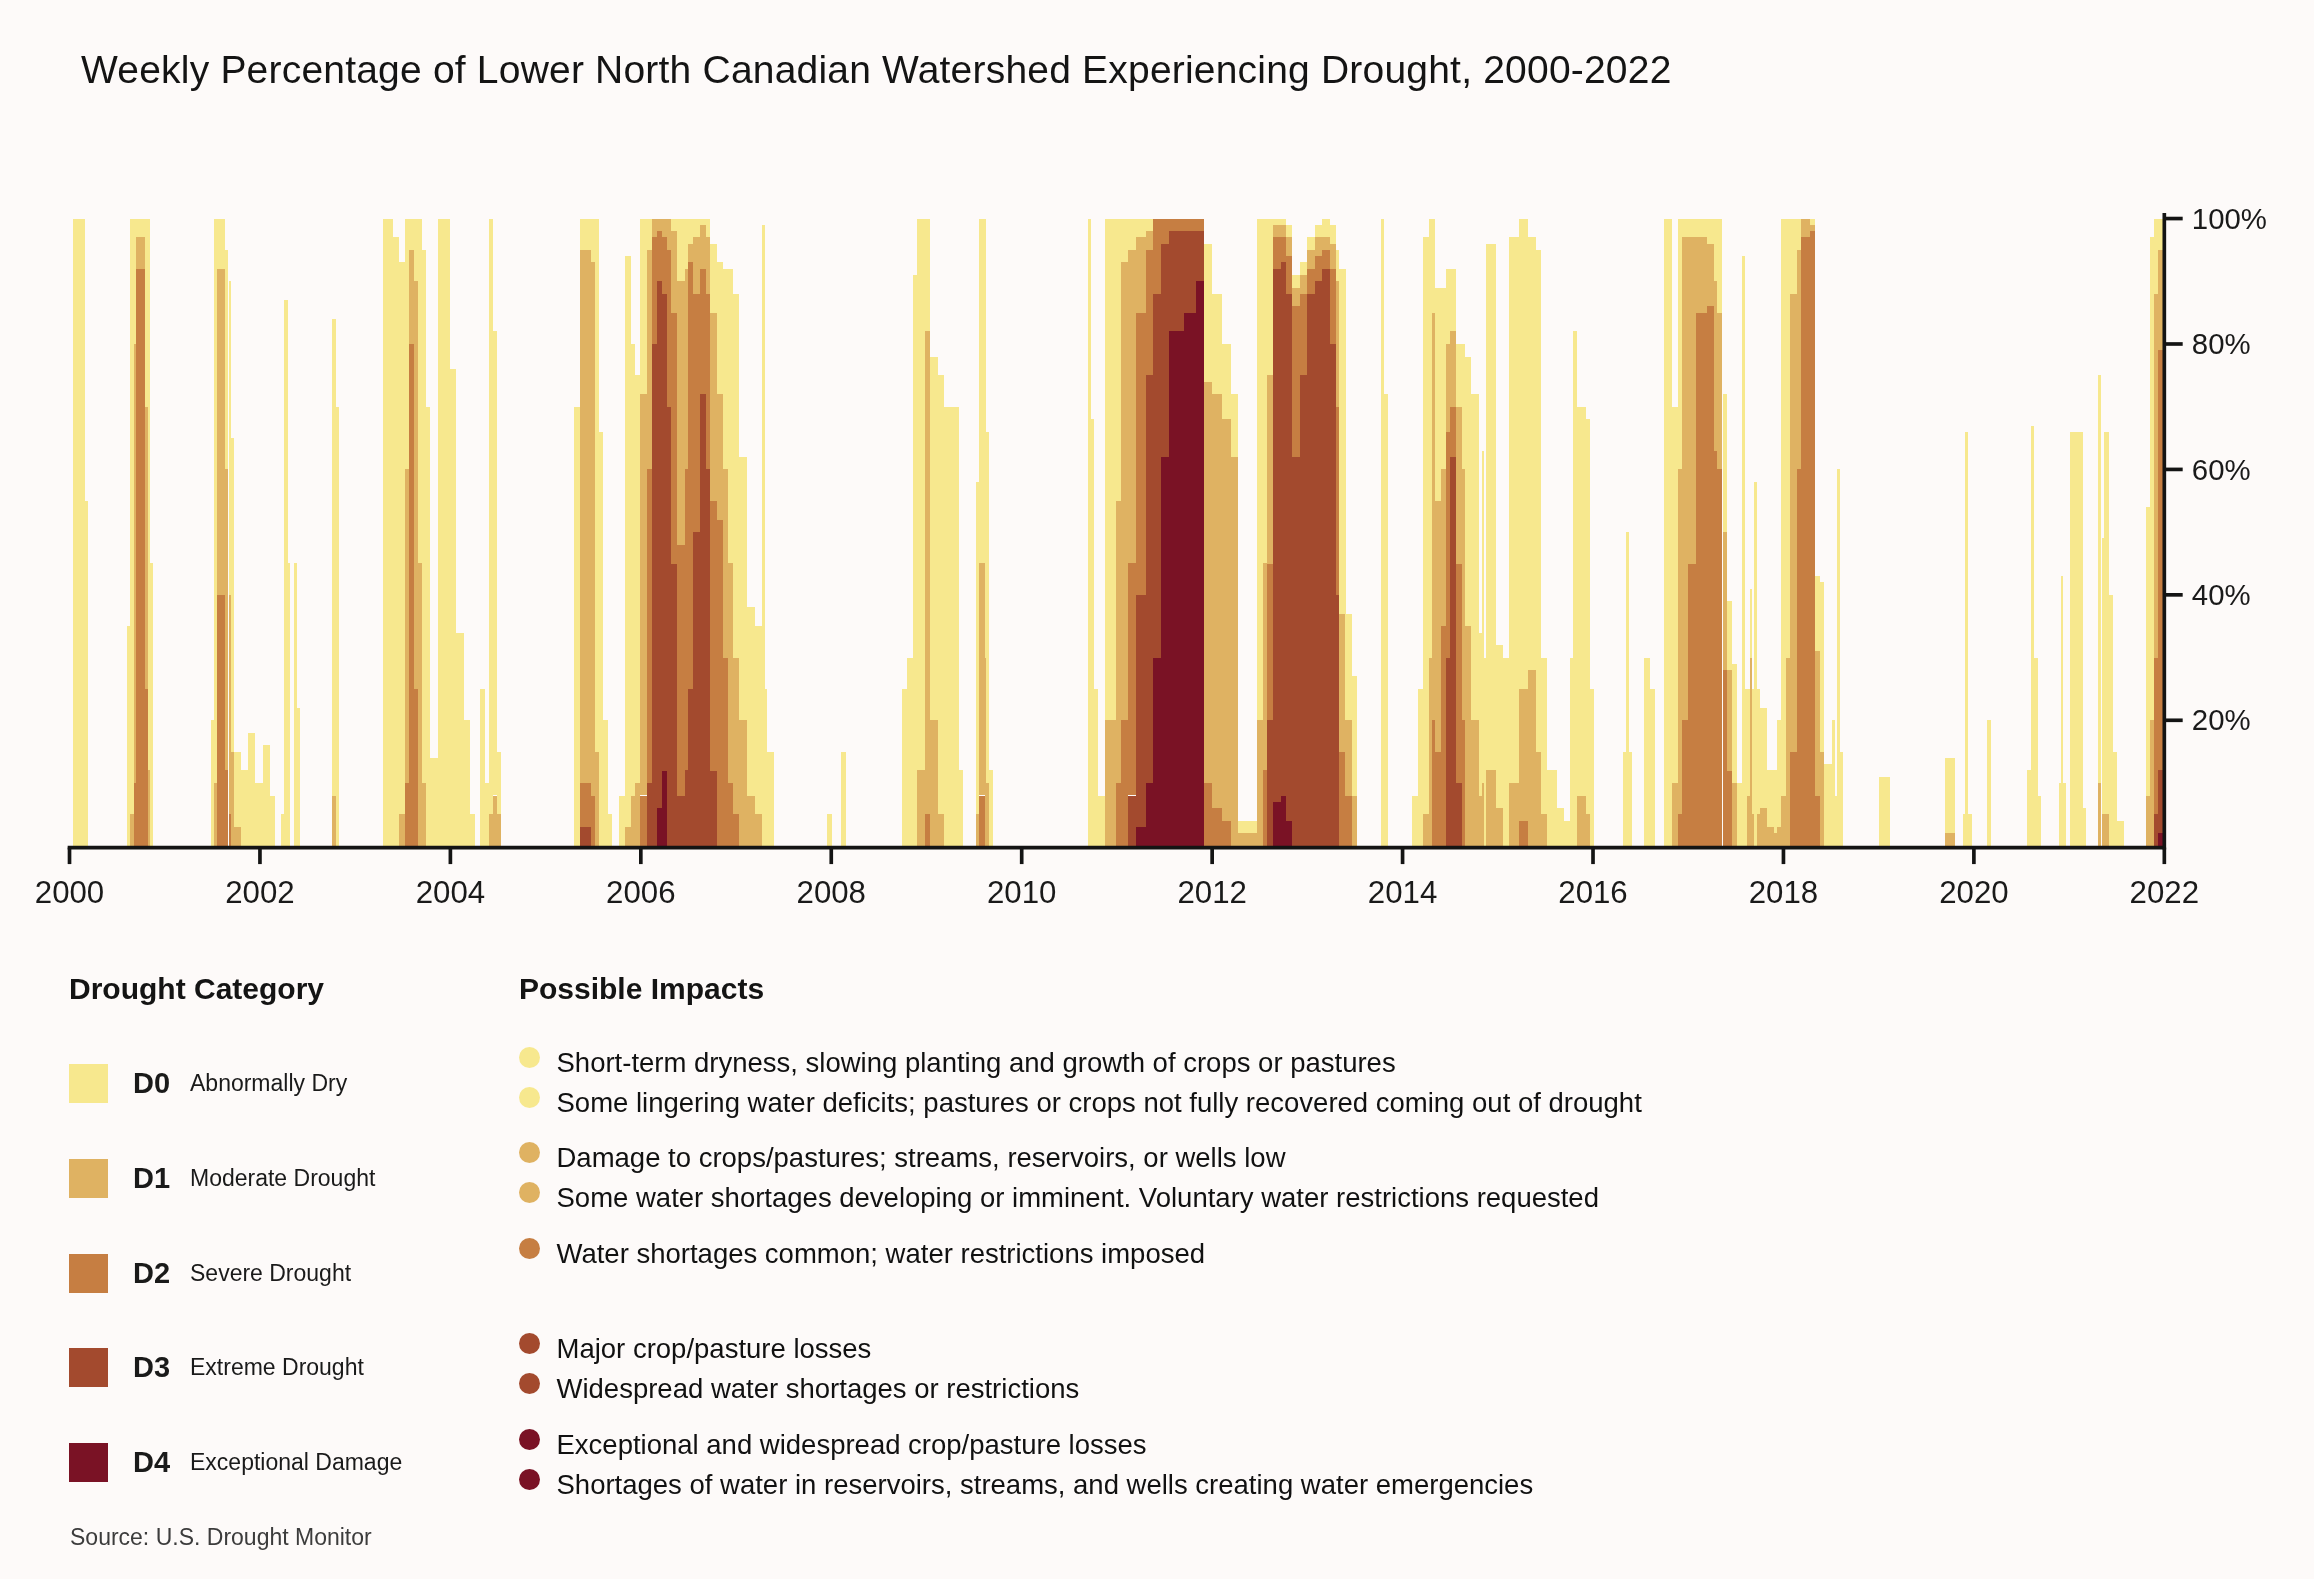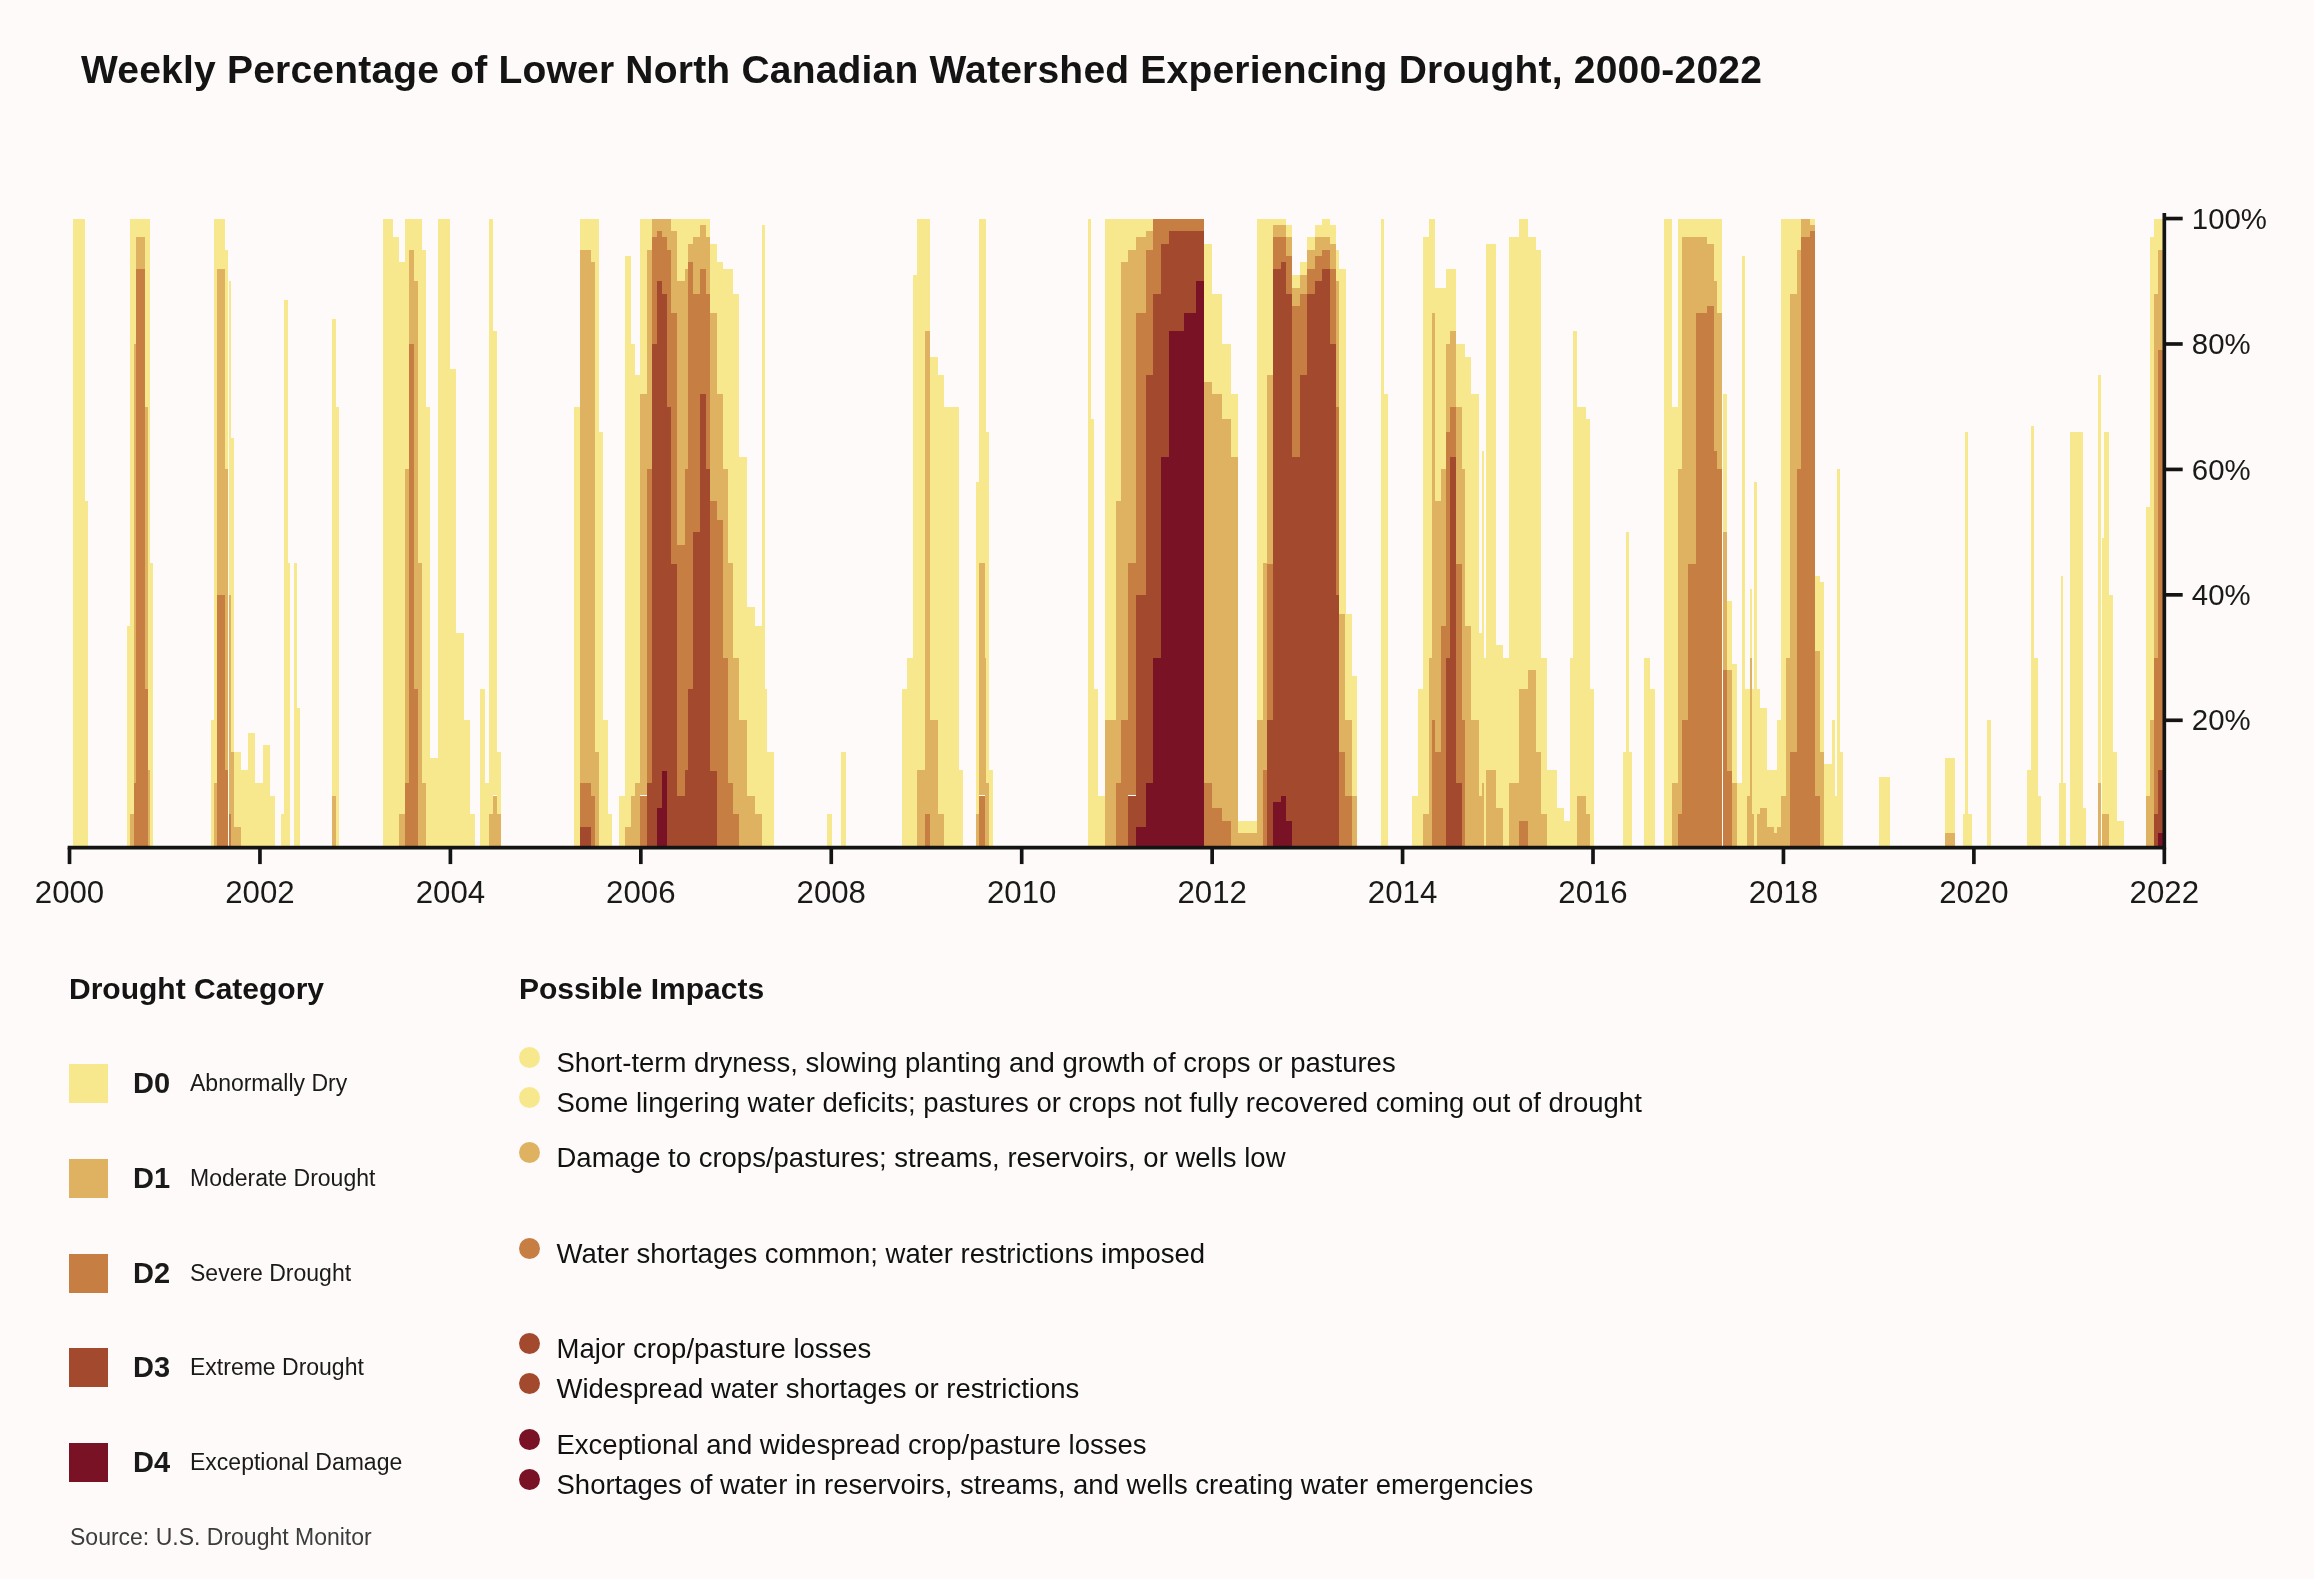--- a/index.html
+++ b/index.html
@@ -3,21 +3,21 @@
 <meta charset="utf-8">
 <style>
   html,body{margin:0;padding:0;background:#e8e8e8;}
   .page{
     position:relative;width:2314px;height:1580px;margin:0 auto;
     background:#FDFAF9;overflow:hidden;
     font-family:"Liberation Sans", sans-serif;color:#1a1a1a;
   }
   .title{
     position:absolute;left:81px;top:48px;width:2149px;
-    font-size:39px;font-weight:700;letter-spacing:0.2px;color:#141414;
+    font-size:39px;font-weight:400;letter-spacing:0.2px;color:#141414;
   }
   #chart-svg{position:absolute;left:0;top:0;width:2314px;height:955px;}
   .legend-header,.impacts-header{
     position:absolute;font-size:30px;font-weight:700;color:#141414;white-space:nowrap;
   }
   .legend-header{left:69px;top:972px;text-align:right;}
   .impacts-header{left:519px;top:972px;}
   .legend-row{position:absolute;left:69px;height:40px;display:flex;align-items:center;}
   .swatch{width:39px;height:39px;flex:0 0 39px;}
   .cat-code{font-size:29px;font-weight:700;margin-left:25px;width:57px;}
@@ -618,20 +618,24 @@
       <div class="impact-line">
         <span class="impact-dot" style="background: rgb(247, 232, 142);"></span>
         <span class="impact-text">Some lingering water deficits; pastures or crops not fully recovered coming out of drought</span>
       </div>
     </div>
     <div class="impact-group" style="top:1142px">
       <div class="impact-line">
         <span class="impact-dot" style="background: rgb(223, 178, 98);"></span>
         <span class="impact-text">Damage to crops/pastures; streams, reservoirs, or wells low</span>
       </div>
+      <div class="impact-line">
+        <span class="impact-dot" style="background: rgb(223, 178, 98);"></span>
+        <span class="impact-text">Some water shortages developing or imminent. Voluntary water restrictions requested</span>
+      </div>
     </div>
     <div class="impact-group" style="top:1238px">
       <div class="impact-line">
         <span class="impact-dot" style="background: rgb(198, 126, 66);"></span>
         <span class="impact-text">Water shortages common; water restrictions imposed</span>
       </div>
     </div>
     <div class="impact-group" style="top:1333px">
       <div class="impact-line">
         <span class="impact-dot" style="background: rgb(163, 74, 46);"></span>

